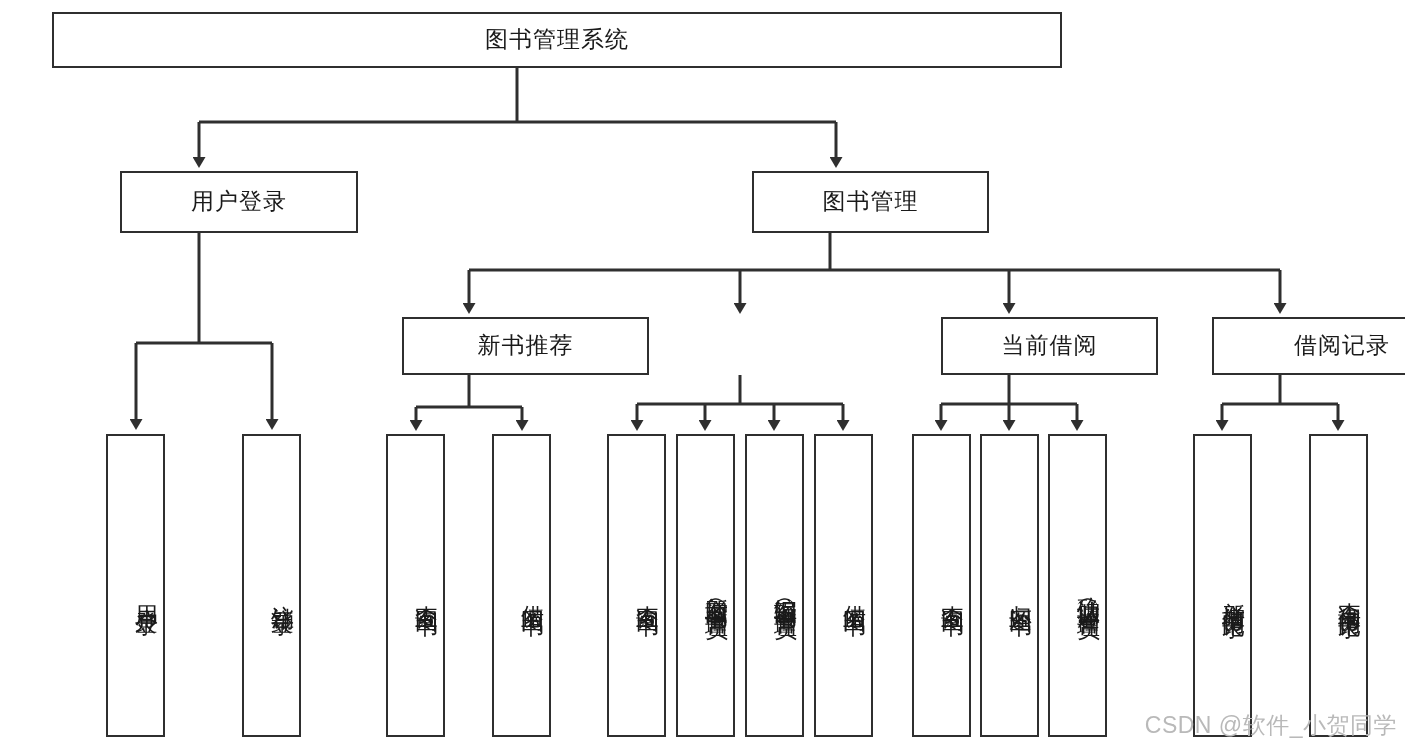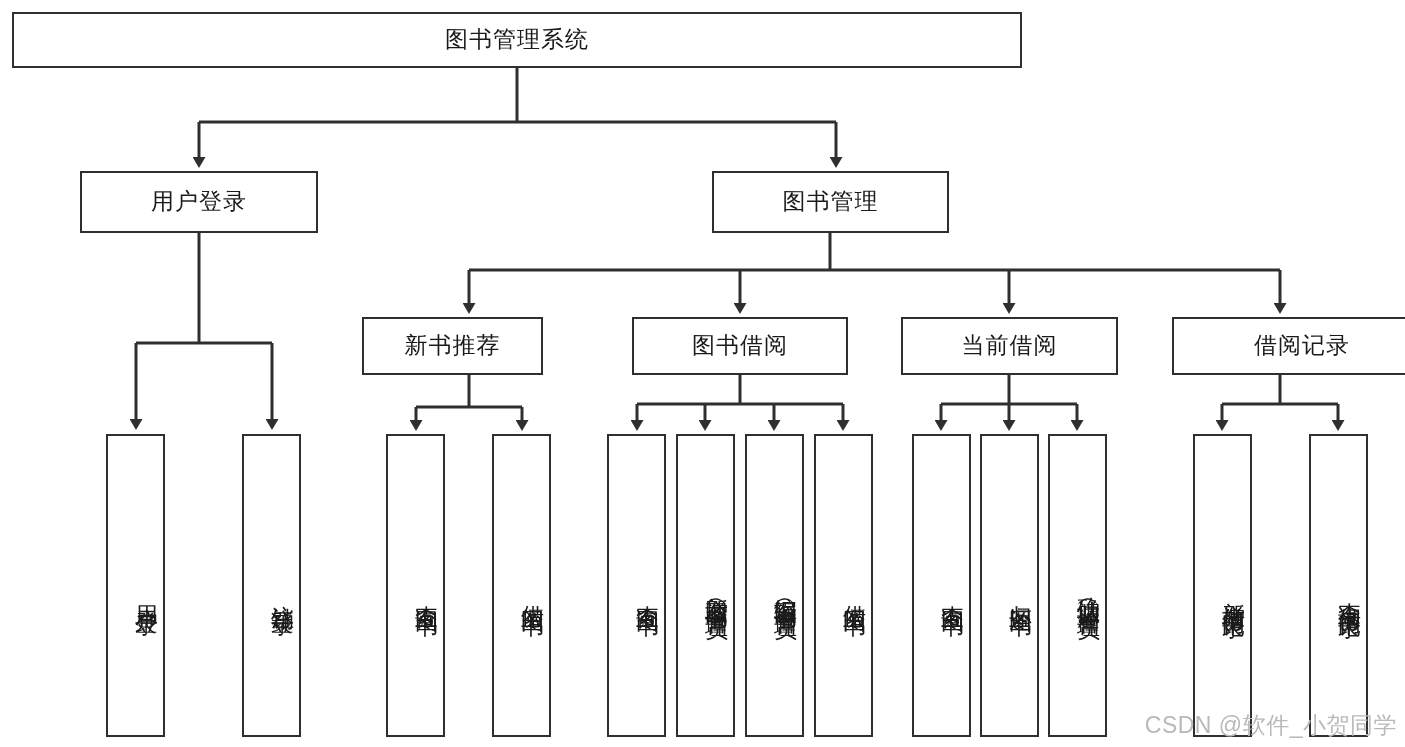--- a/index.html
+++ b/index.html
@@ -31,20 +31,21 @@
     border: 2px solid #2f2f2f;
     display: flex;
     align-items: center;
     justify-content: center;
     color: #1a1a1a;
   }
   .node.horiz {
     font-size: 23px;
     letter-spacing: 1px;
     line-height: 1.1;
+    margin-left: 40px;
   }
   .node.vert {
     writing-mode: vertical-rl;
     text-orientation: upright;
     font-size: 23px;
     letter-spacing: 3px;
     padding-top: 14px;
     align-items: flex-start;
     justify-content: center;
   }
@@ -129,27 +130,24 @@
   </div>
 
   <div class="node horiz" style="left:80px; top:171px; width:238px; height:62px;">
     <span class="nodetext">用户登录</span>
   </div>
 
   <div class="node horiz" style="left:712px; top:171px; width:237px; height:62px;">
     <span class="nodetext">图书管理</span>
   </div>
 
-  <div class="node horiz" style="left:362px; top:317px; width:181px; height:58px;">
+  <div class="node horiz" style="left:362px; top:317px; width:247px; height:58px;">
     <span class="nodetext">新书推荐</span>
   </div>
 
-  <div class="node horiz" style="left:632px; top:317px; width:216px; height:58px;">
-    <span class="nodetext">图书借阅</span>
-  </div>
 
   <div class="node horiz" style="left:901px; top:317px; width:217px; height:58px;">
     <span class="nodetext">当前借阅</span>
   </div>
 
   <div class="node horiz" style="left:1172px; top:317px; width:260px; height:58px;">
     <span class="nodetext">借阅记录</span>
   </div>
 
   <div class="node vert" style="left:106px; top:434px; width:59px; height:303px;">

